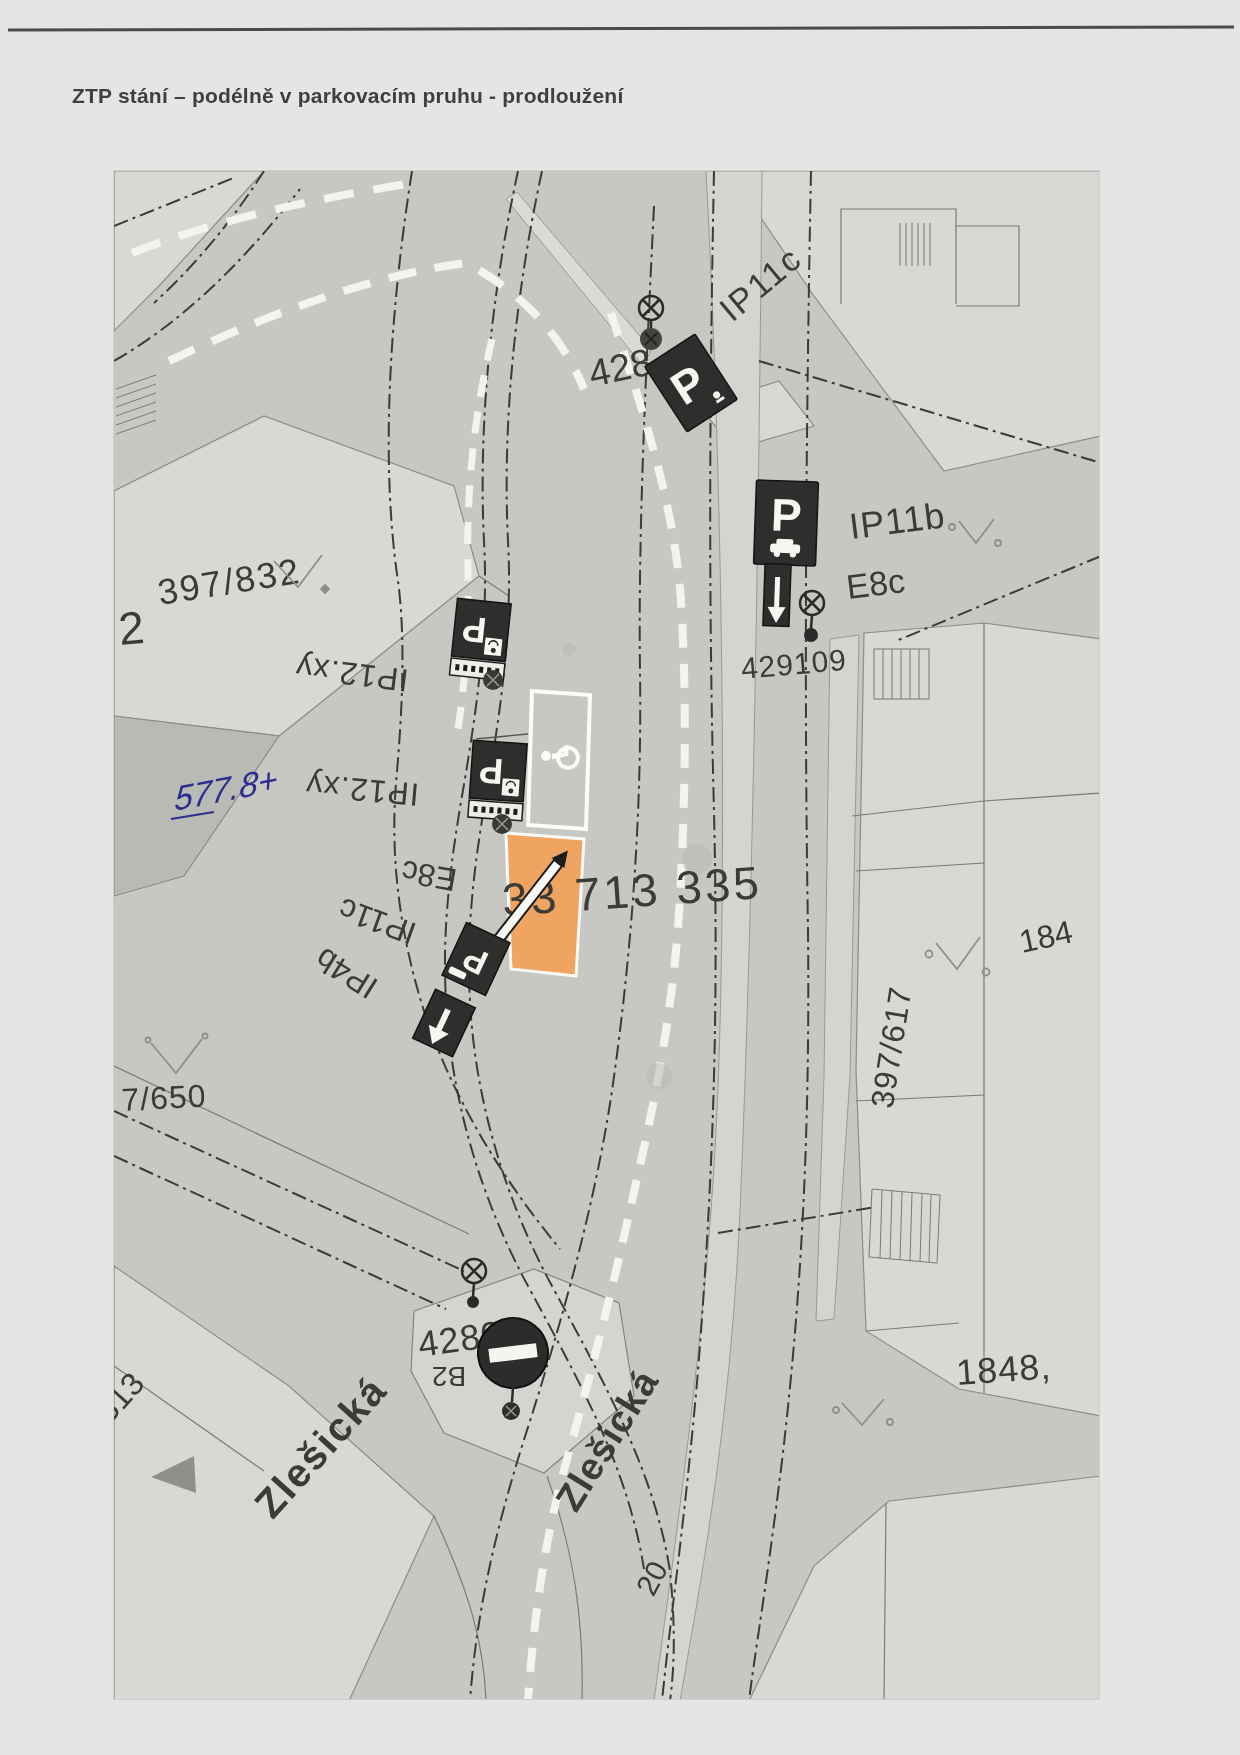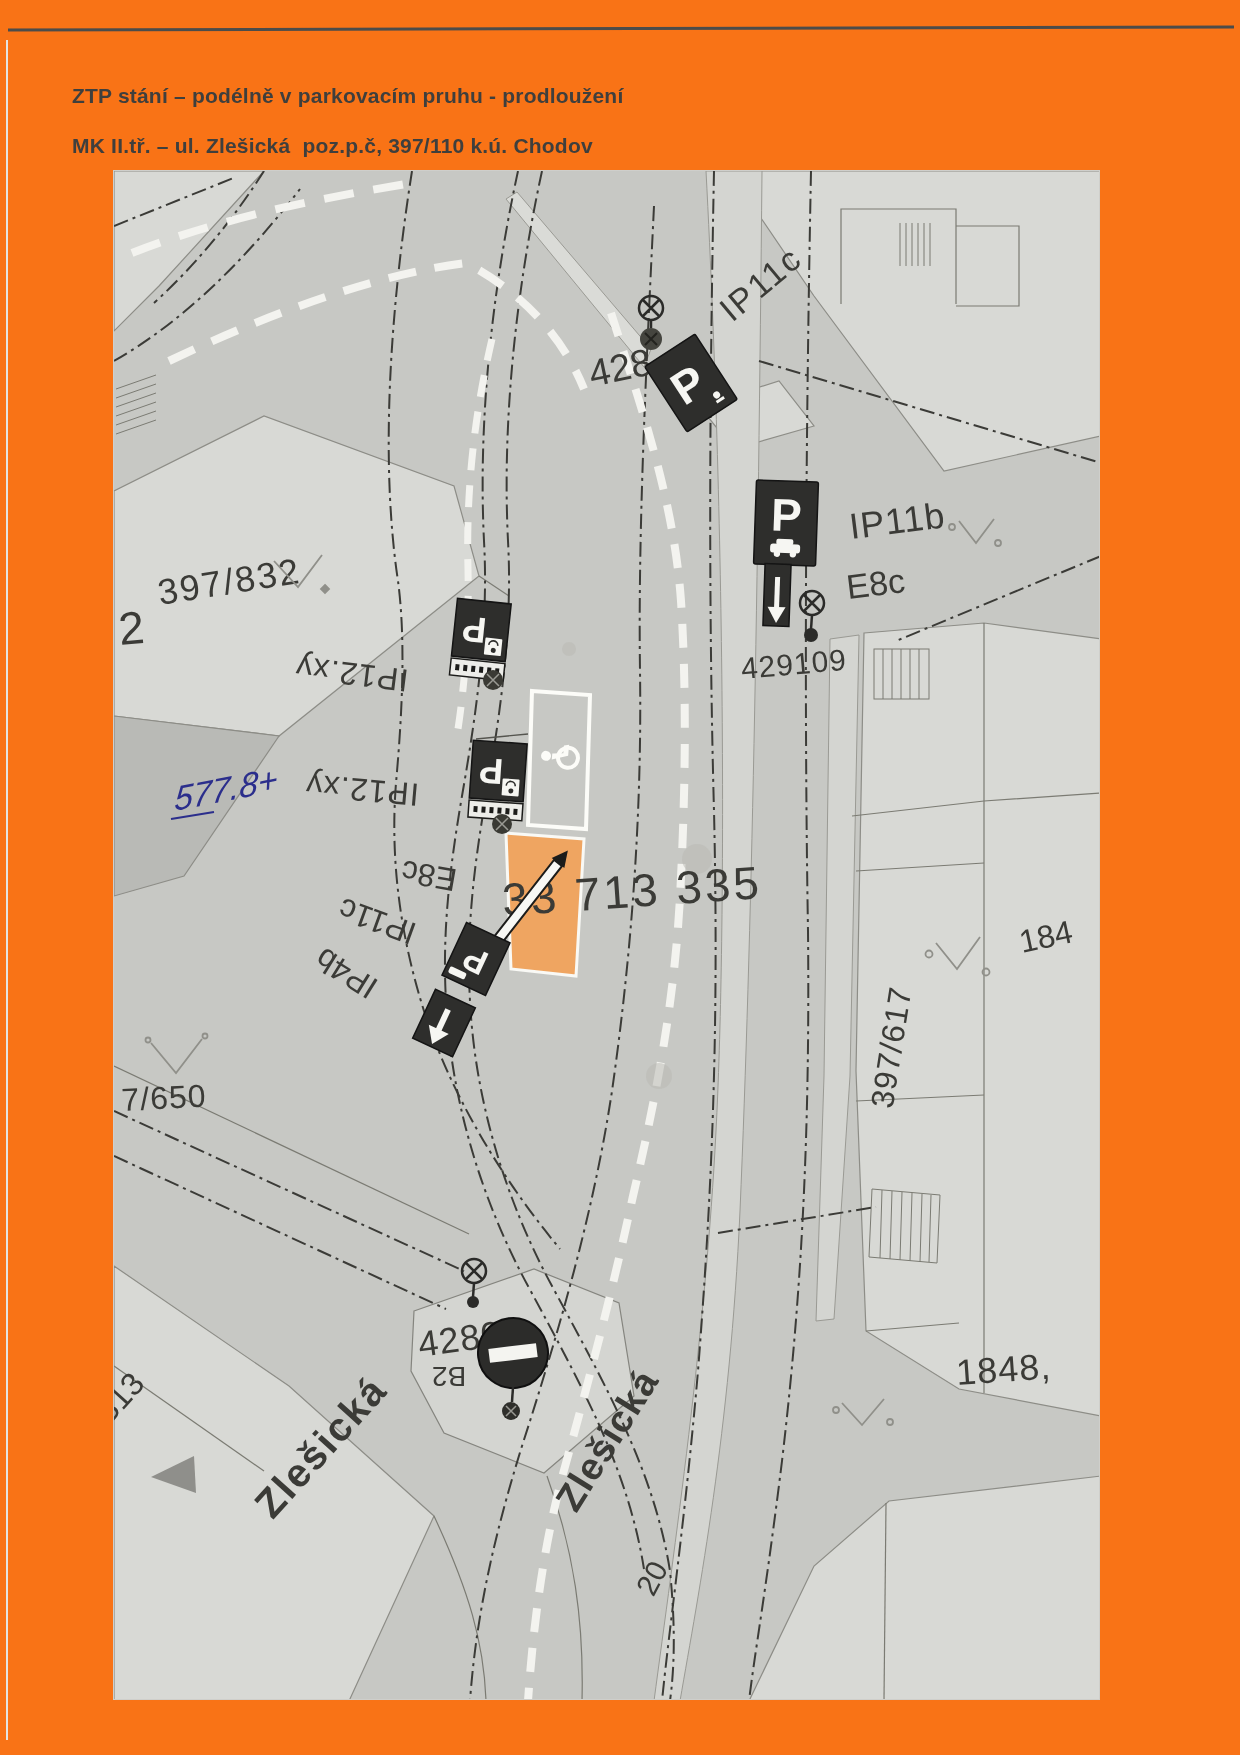--- a/index.html
+++ b/index.html
@@ -1,16 +1,16 @@
 <!DOCTYPE html>
 <html><head>
 <meta charset="utf-8">
 <style>
   html,body{margin:0;padding:0;background:#ffffff;}
-  .page{position:relative;width:1240px;height:1755px;background:#f97316;overflow:hidden;
+  .page{position:relative;width:1240px;height:1755px;background:#e5e5e5;overflow:hidden;
         font-family:"Liberation Sans",sans-serif;}
   .topline{position:absolute;left:8px;top:27px;width:1226px;height:3px;background:#4c4c4a;
            transform:rotate(-0.15deg);}
   .edge-streak{position:absolute;left:6px;top:40px;width:2px;height:1700px;background:#e4e4e2;}
   .hdr{position:absolute;left:72px;color:#3f3f3d;font-size:21px;font-weight:600;
        letter-spacing:0.2px;white-space:pre;}
   .hdr.l1{top:84px;}
   .hdr.l2{top:134px;}
   .map-wrap{position:absolute;left:113px;top:170px;width:987px;height:1530px;overflow:hidden;
             border:1px solid #cfcfcb;box-sizing:border-box;}
@@ -20,21 +20,20 @@
   .hw{font-family:"Liberation Sans",sans-serif;font-style:italic;fill:#2b2e8c;}
   .sign-p{font-family:"Liberation Sans",sans-serif;font-weight:700;fill:#f6f6f2;}
 </style>
 </head>
 <body>
 
 <div class="page">
   <div class="topline"></div>
   <div class="edge-streak"></div>
   <div class="hdr l1">ZTP stání – podélně v parkovacím pruhu - prodloužení</div>
-  <div class="hdr l2">MK II.tř. – ul. Zlešická  poz.p.č, 397/110 k.ú. Chodov</div>
 
   <div class="map-wrap">
   <svg viewBox="0 0 987 1530" width="987" height="1530" xmlns="http://www.w3.org/2000/svg">
 
     <rect width="987" height="1530" fill="#c7c8c4"></rect>
 
     <g fill="#d8d9d5" stroke="#8d8d87" stroke-width="1.2">
       <polygon points="0,0 150,0 45,115 0,160"></polygon>
       <polygon points="0,320 150,245 340,315 365,405 165,565 0,545"></polygon>
       <polygon points="615,0 987,0 987,265 830,300 700,125"></polygon>

